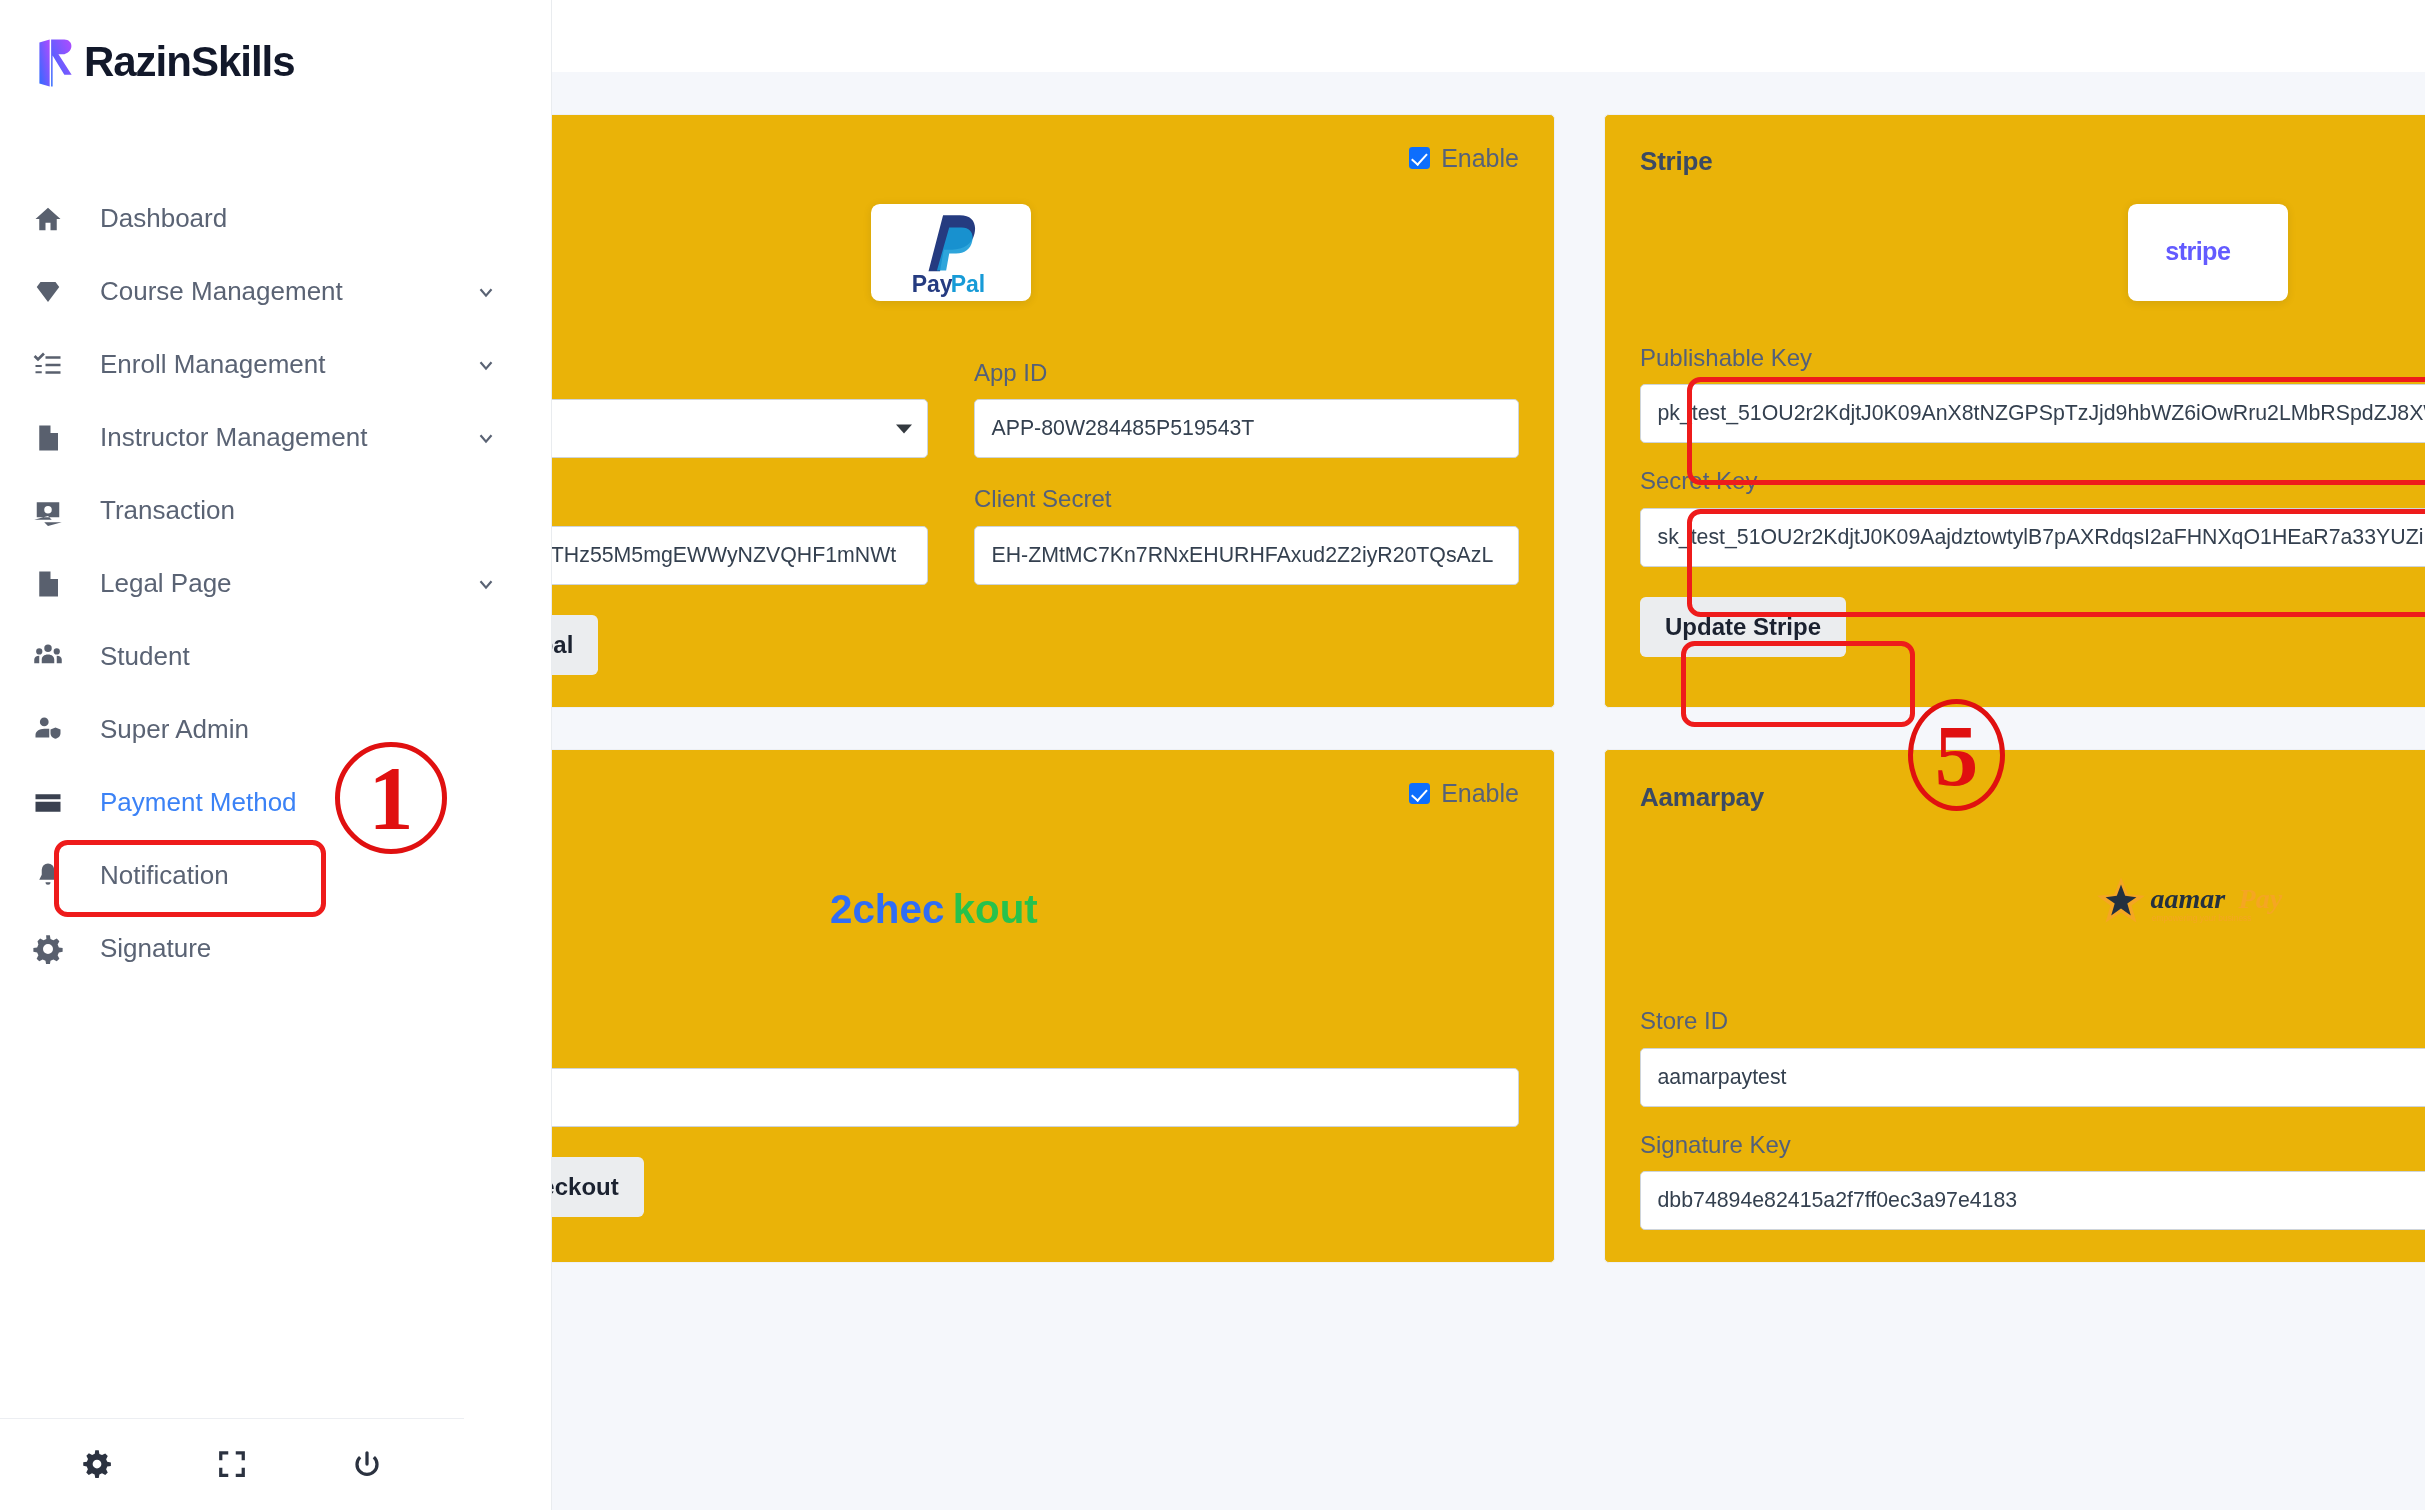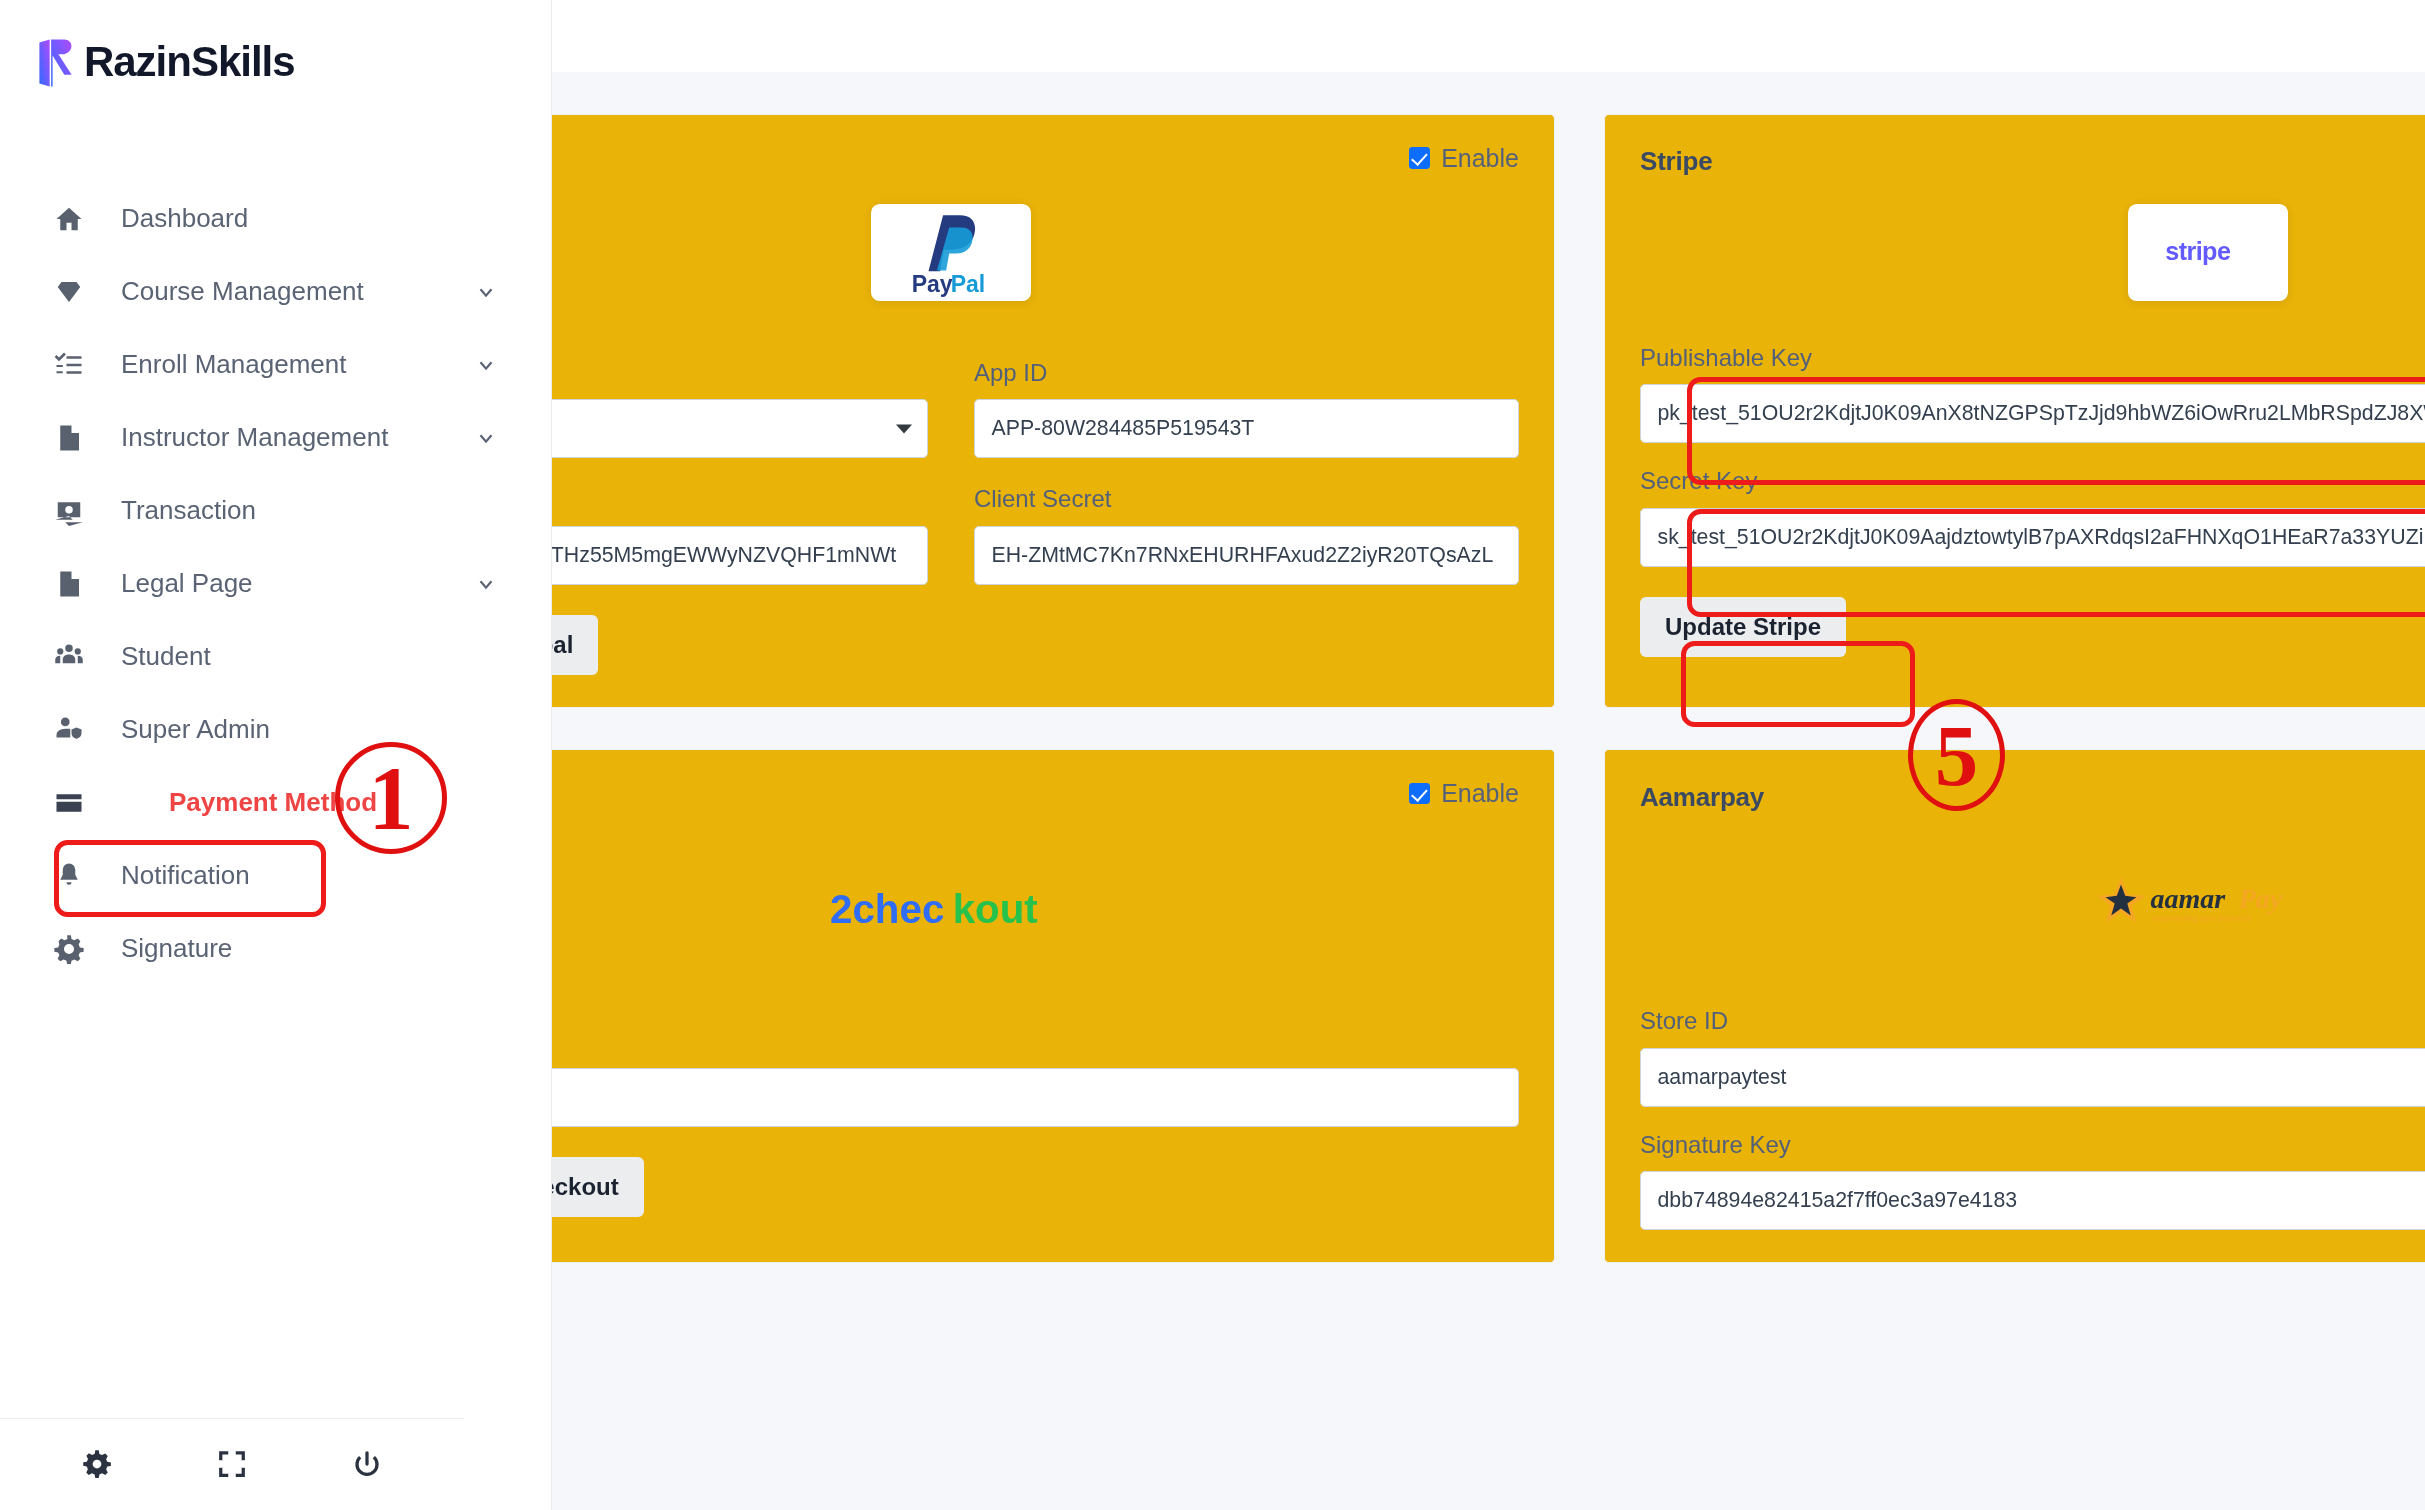--- a/index.html
+++ b/index.html
@@ -25,33 +25,33 @@
   }
   .brand-logo { width: 44px; height: 49px; flex: 0 0 auto; }
   .brand-text { font-size: 42px; font-weight: 700; letter-spacing: -1px; color: #12182a; line-height: 1; }
   .brand-text .razin { color: #12182a; }
 
   .nav { margin-top: 85px; }
   .nav-item {
     position: relative;
     display: flex; align-items: center;
     height: 73px;
-    padding-left: 51px;
+    padding-left: 30px;
     color: #5a6374;
     font-size: 26px;
   }
   .nav-item .nav-icon {
     width: 35px; height: 35px; flex: 0 0 35px;
     margin-right: 35px;
     display: flex; align-items: center; justify-content: center;
     color: #59606e;
   }
   .nav-item .nav-icon svg { width: 30px; height: 30px; fill: #59606e; }
   .nav-label { flex: 1 1 auto; white-space: nowrap; }
-  .nav-item.active .nav-label { color: #ef4444; font-weight: 700; margin-left: 48px; }
+  .nav-item.active .nav-label { color: #3b82f6; font-weight: 400; }
   .nav-item.active .nav-icon svg { fill: #3a4150; }
   .chev { width: 29px; margin-right: 51px; display: flex; align-items: center; justify-content: center; }
   .chev svg { width: 22px; height: 22px; stroke: #5a6374; fill: none; stroke-width: 2.4; }
 
   .sidebar-footer {
     position: absolute; left: 0; bottom: 0;
     width: 464px; height: 92px;
     border-top: 1.5px solid #eceef2;
     display: flex; align-items: center; justify-content: space-around;
     padding: 0 29px;

